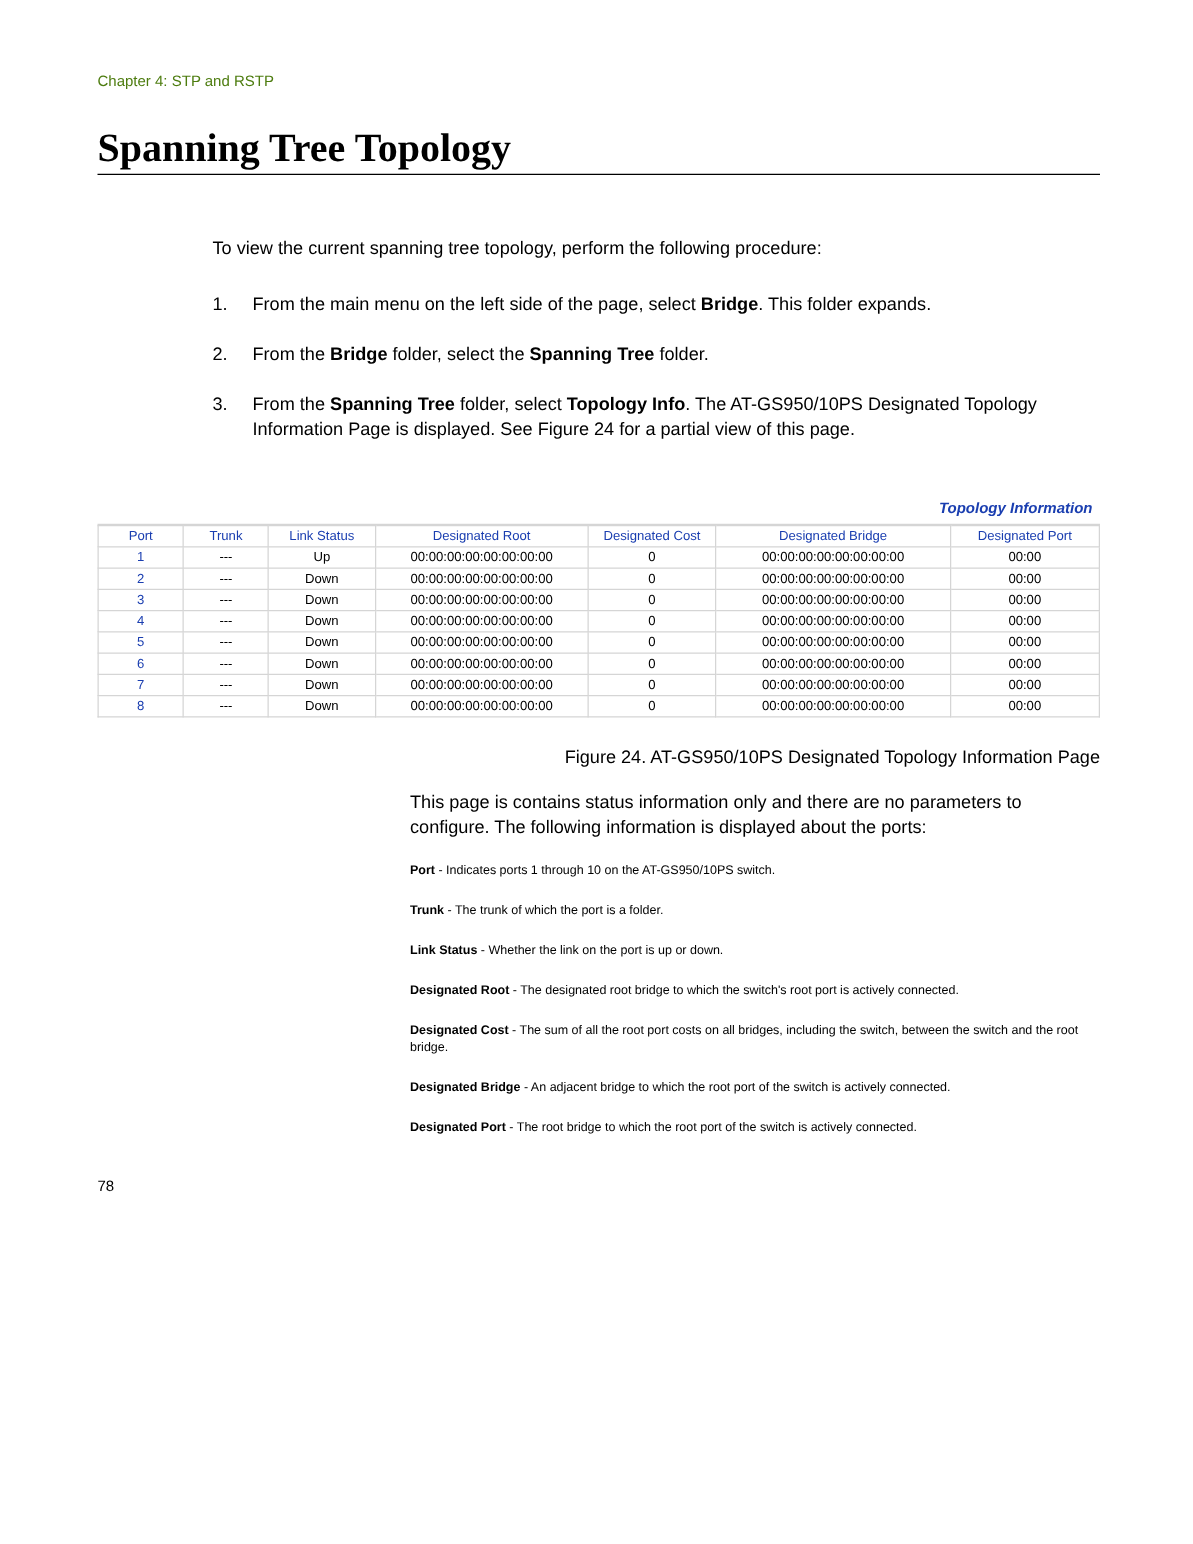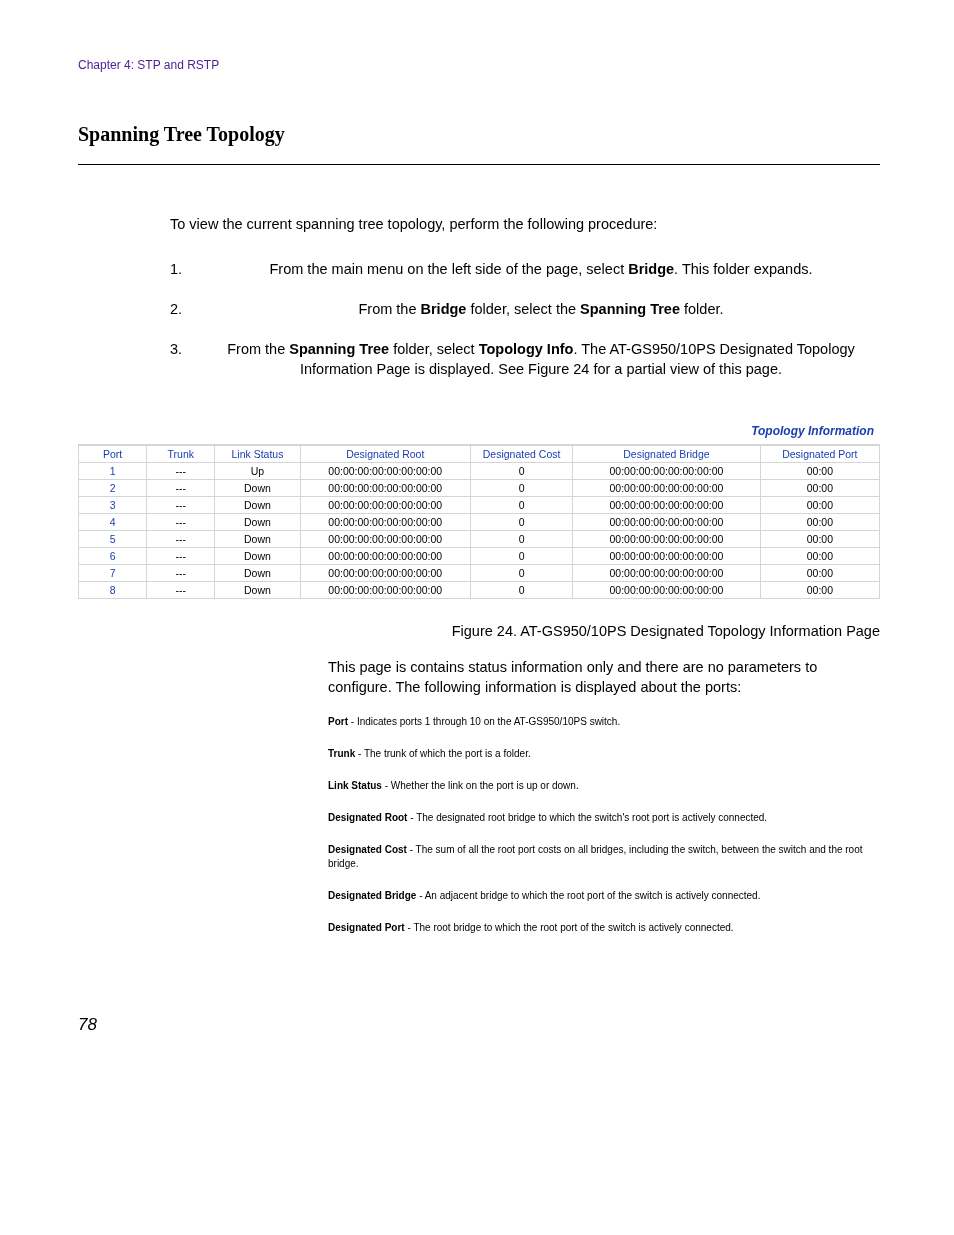--- a/index.html
+++ b/index.html
@@ -6,36 +6,36 @@
       font-family: Arial, Helvetica, sans-serif;
       margin: 0;
       padding: 58px 74px 40px 78px;
       width: 954px;
       box-sizing: border-box;
       color: #000;
       background: #fff;
     }
     .chapter-header {
       font-size: 12px;
-      color: #4c1d95;
-      margin-bottom: 51px;
+      color: #4d7c0f;
+      margin-bottom: 28px;
     }
     h1.section-title {
       font-family: "Times New Roman", Times, serif;
-      font-size: 20px;
+      font-size: 32px;
       font-weight: bold;
       margin: 0 0 2px 0;
-      padding-bottom: 18px;
+      padding-bottom: 2px;
       border-bottom: 1.5px solid #000;
     }
     .indented { margin-left: 92px; }
     .intro-para { font-size: 14.5px; line-height: 1.35; margin: 50px 0 24px 0; }
     .step { display: flex; font-size: 14.5px; line-height: 1.4; margin-bottom: 20px; }
     .step-num { width: 32px; flex-shrink: 0; }
-    .step-text { flex: 1; text-align: center; }
+    .step-text { flex: 1; }
     .bold { font-weight: bold; }
     .figure-block { margin: 40px 0 22px 0; }
     .figure-title {
       color: #1a3eb0;
       font-style: italic;
       font-weight: bold;
       font-size: 12px;
       padding: 4px 6px 6px 6px;
       border-bottom: 1px solid #d5d5d5;
       text-align: right;
@@ -53,21 +53,21 @@
     .col-port { width: 8%; }
     .col-trunk { width: 8%; }
     .col-link { width: 10%; }
     .col-root { width: 20%; }
     .col-cost { width: 12%; }
     .col-bridge { width: 22%; }
     .col-dport { width: 14%; }
     .figure-caption { font-size: 14.5px; text-align: right; margin: 24px 0 18px 0; }
     .desc-para { font-size: 14.5px; line-height: 1.4; margin-bottom: 18px; }
     .def-item { font-size: 10px; line-height: 1.4; margin-bottom: 18px; }
-    .pagenum { font-size: 17px; margin-top: 80px; font-style: italic; }
+    .pagenum { font-size: 12px; margin-top: 32px; }
     .desc-block { margin-left: 250px; }
   </style>
 </head>
 <body>
 
 <div class="chapter-header">Chapter 4: STP and RSTP</div>
 
 <h1 class="section-title">Spanning Tree Topology</h1>
 
 <div class="indented">

